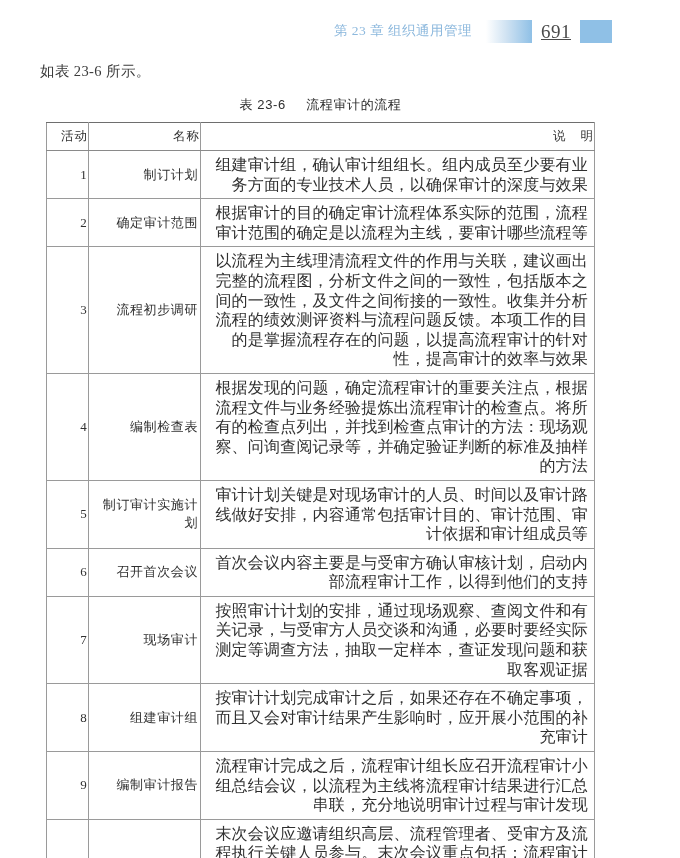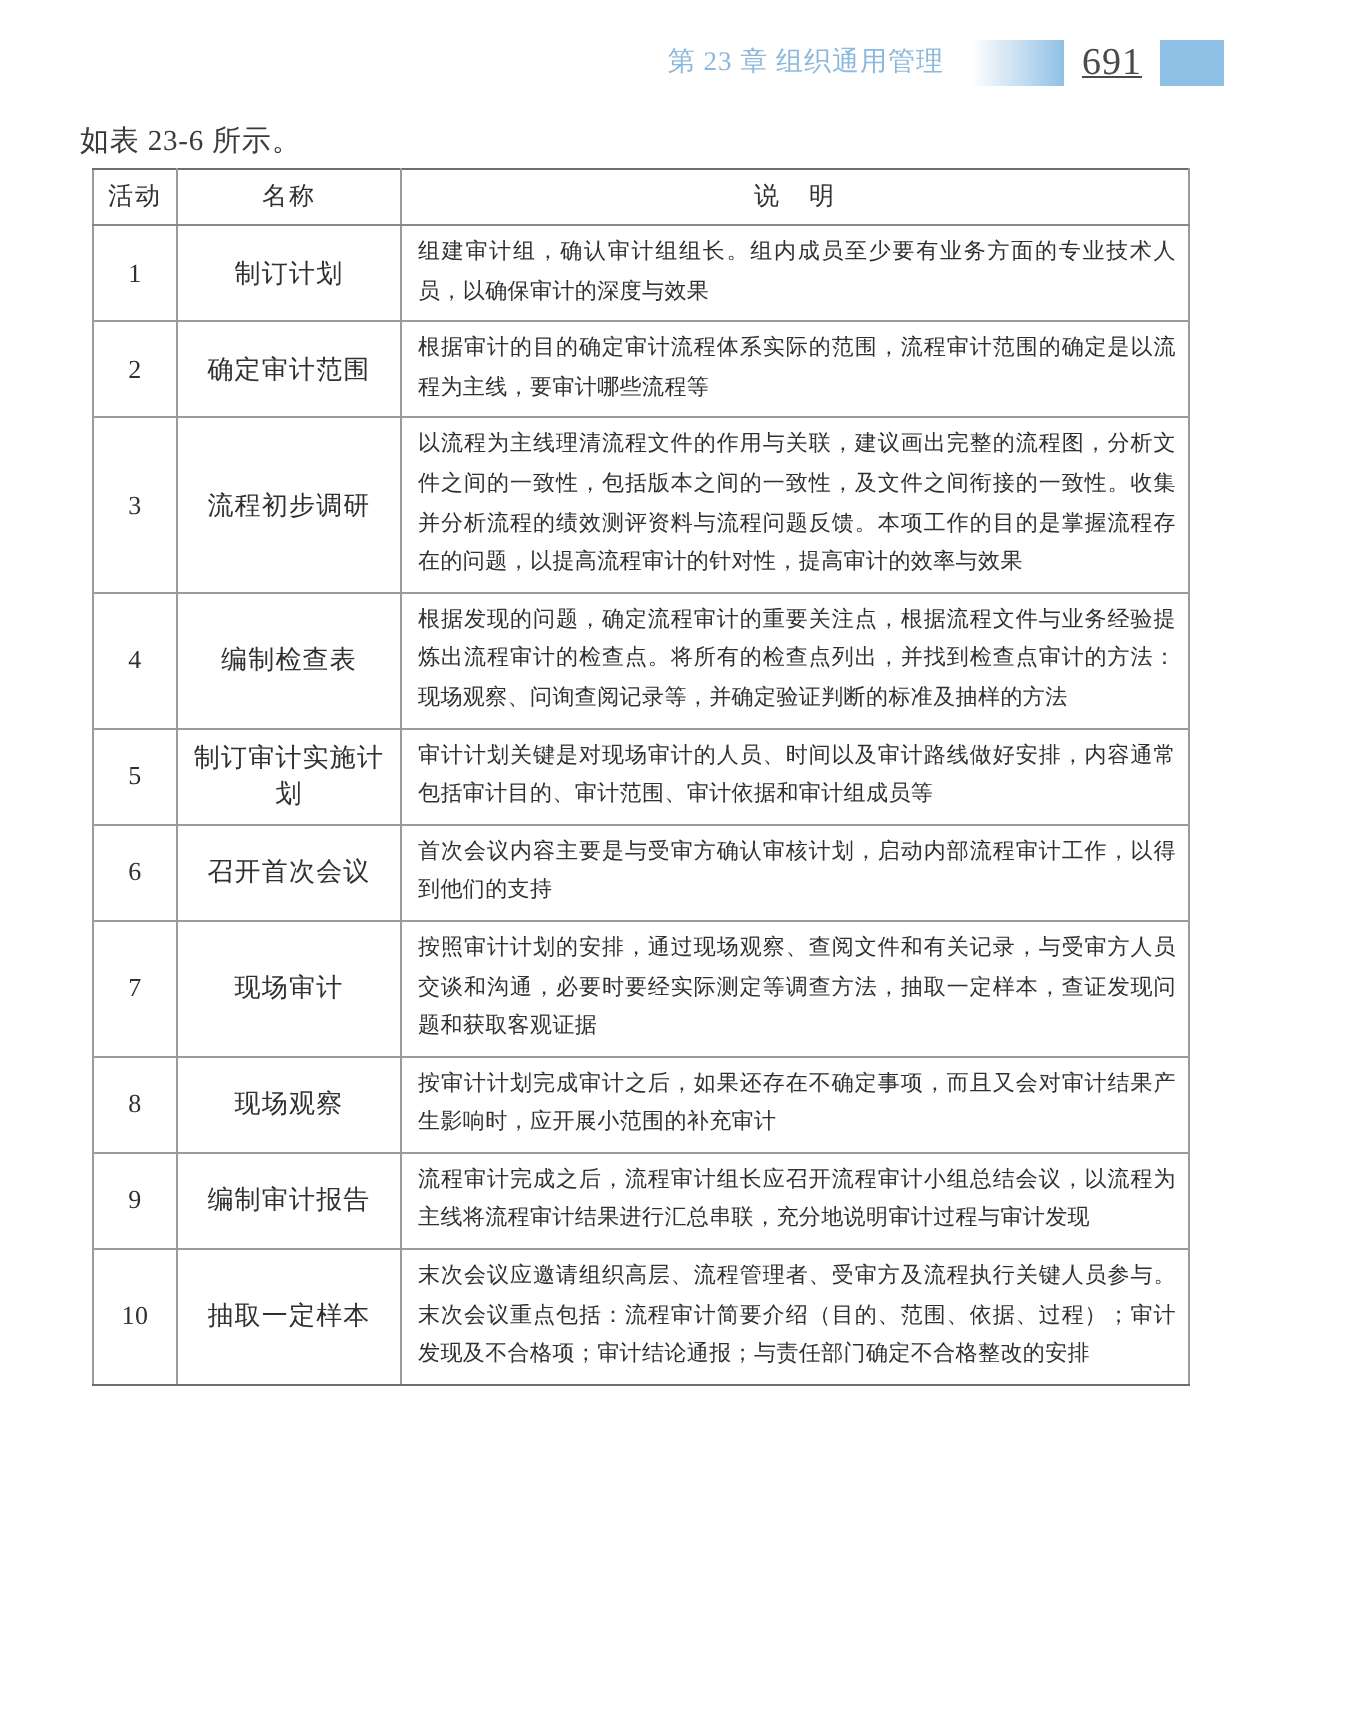--- a/index.html
+++ b/index.html
@@ -97,20 +97,21 @@
   }
   table.audit-table col.c-act { width: 42px; }
   table.audit-table col.c-name { width: 112px; }
   table.audit-table col.c-desc { width: 394px; }
 
   table.audit-table th,
   table.audit-table td {
     border: 1px solid #9a9a9a;
     vertical-align: middle;
     color: #303030;
+    text-align: right;
   }
   table.audit-table thead th {
     border-top: 1.6px solid #6e6e6e;
     border-bottom: 1.1px solid #8a8a8a;
     font-weight: normal;
     font-family: "Liberation Sans", "DejaVu Sans", sans-serif;
     font-size: 12.5px;
     padding: 5px 0 5px 0;
     letter-spacing: 1px;
   }
@@ -124,21 +125,21 @@
     font-size: 13px;
     letter-spacing: 0.3px;
   }
   td.name {
     text-align: center;
     font-size: 13px;
     letter-spacing: 0.6px;
     padding: 0 2px;
   }
   td.desc {
-    font-size: 11px;
+    font-size: 16px;
     line-height: 19.6px;
     padding: 4px 6px 4px 8px;
     text-align: justify;
     letter-spacing: 0.2px;
   }
 </style>
 </head>
 <body>
 
 <div class="page-header">
@@ -147,20 +148,25 @@
     <span class="header-grad"></span>
     <span class="header-pagenum">691</span>
     <span class="header-block" style="background: rgb(143, 192, 230);"></span>
   </div>
 </div>
 
 <div class="content">
 
   <p class="lead-line">如表 23-6 所示。</p>
 
+  <div class="table-caption">
+    <span>表 23-6</span>
+    <span class="cap-gap"></span>
+    <span>流程审计的流程</span>
+  </div>
 
   <table class="audit-table">
     <colgroup>
       <col class="c-act">
       <col class="c-name">
       <col class="c-desc">
     </colgroup>
     <thead>
       <tr>
         <th>活动</th>
@@ -201,21 +207,21 @@
           <td class="name">召开首次会议</td>
           <td class="desc">首次会议内容主要是与受审方确认审核计划，启动内部流程审计工作，以得到他们的支持</td>
         </tr>
         <tr>
           <td class="act">7</td>
           <td class="name">现场审计</td>
           <td class="desc">按照审计计划的安排，通过现场观察、查阅文件和有关记录，与受审方人员交谈和沟通，必要时要经实际测定等调查方法，抽取一定样本，查证发现问题和获取客观证据</td>
         </tr>
         <tr>
           <td class="act">8</td>
-          <td class="name">现场观察</td>
+          <td class="name">组建审计组</td>
           <td class="desc">按审计计划完成审计之后，如果还存在不确定事项，而且又会对审计结果产生影响时，应开展小范围的补充审计</td>
         </tr>
         <tr>
           <td class="act">9</td>
           <td class="name">编制审计报告</td>
           <td class="desc">流程审计完成之后，流程审计组长应召开流程审计小组总结会议，以流程为主线将流程审计结果进行汇总串联，充分地说明审计过程与审计发现</td>
         </tr>
         <tr>
           <td class="act">10</td>
           <td class="name">抽取一定样本</td>

